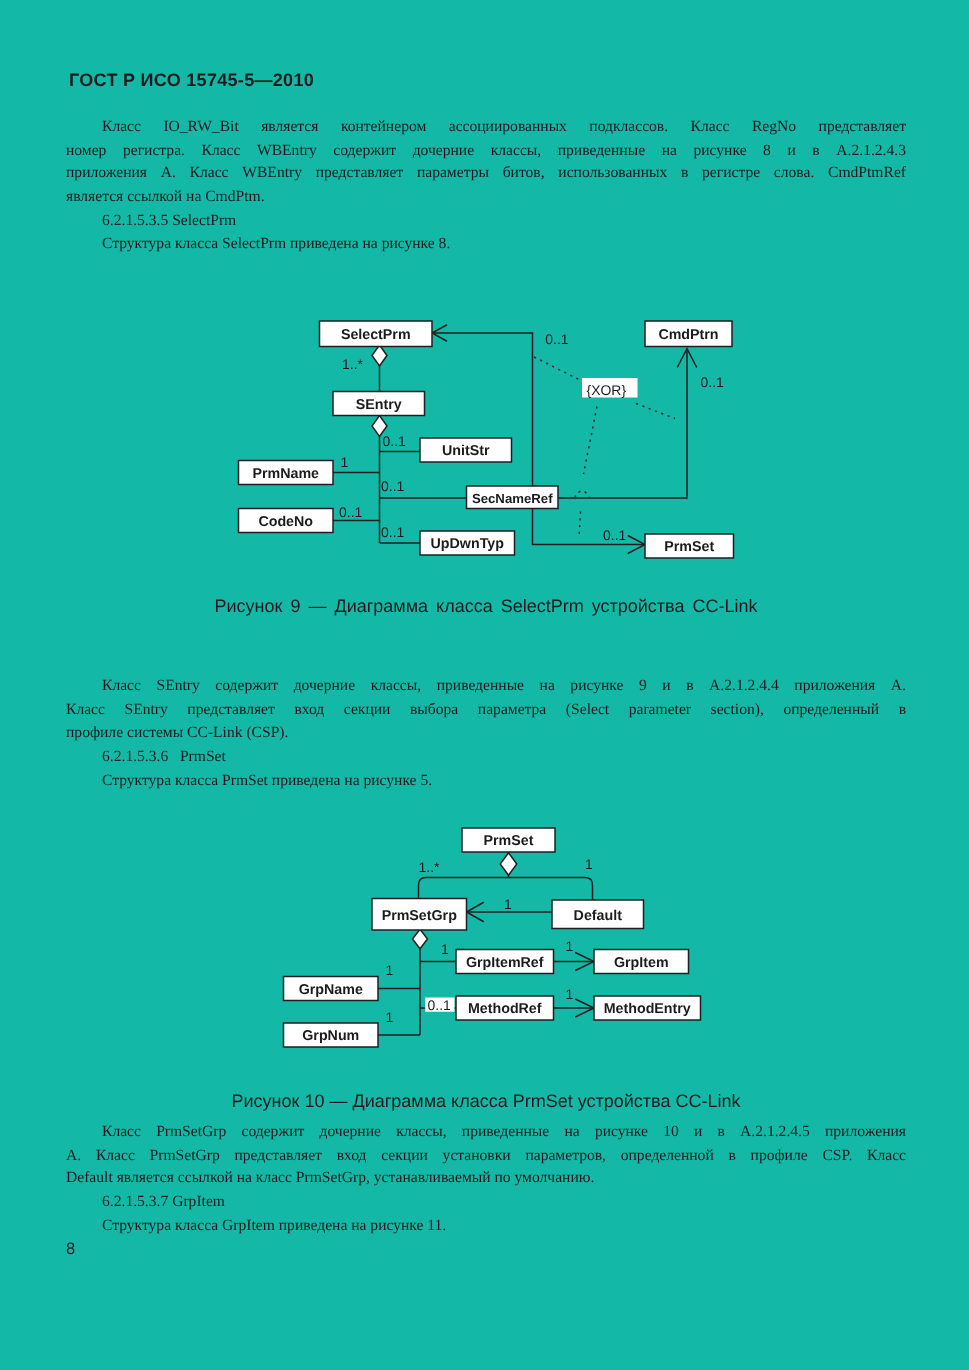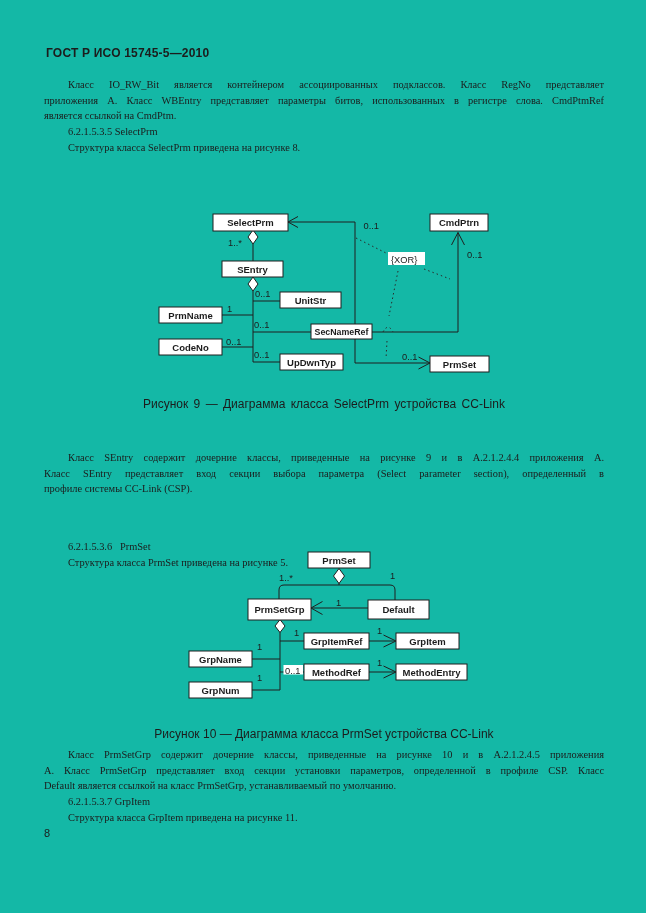--- a/index.html
+++ b/index.html
@@ -16,21 +16,21 @@
     font-size:12px;font-weight:bold;letter-spacing:.2px;
     white-space:nowrap;
   }
   .body-text{
     position:absolute;left:44px;width:560px;
     font-size:10.4px;line-height:15.65px;color:#1c1c1c;
   }
   .line{height:15.65px;overflow:hidden;font-family:Liberation Serif, serif;}
   .just{text-align:justify;text-align-last:justify;}
   .ind{text-indent:24px;}
-  .pre{white-space:pre-wrap;margin-top:42px;}
+  .pre{white-space:pre-wrap;}
   .caption{
     position:absolute;left:44px;width:560px;
     font-size:12px;text-align:center;color:#1c1c1c;
   }
   .caption.wide{word-spacing:2px;}
   .page-number{
     position:absolute;left:44px;top:827px;
     font-size:11px;color:#1c1c1c;
   }
   svg{position:absolute;overflow:visible;}
@@ -45,20 +45,21 @@
 </style>
 </head>
 <body>
 
 <div class="page">
 
   <div class="doc-header">ГОСТ Р ИСО 15745-5—2010</div>
 
   <div class="body-text" style="top:77px;">
     <div class="line just ind">Класс IO_RW_Bit является контейнером ассоциированных подклассов. Класс RegNo представляет</div>
+    <div class="line just">номер регистра. Класс WBEntry содержит дочерние классы, приведенные на рисунке 8 и в А.2.1.2.4.3</div>
     <div class="line just">приложения А. Класс WBEntry представляет параметры битов, использованных в регистре слова. CmdPtmRef</div>
     <div class="line">является ссылкой на CmdPtm.</div>
     <div class="line ind">6.2.1.5.3.5 SelectPrm</div>
     <div class="line ind">Структура класса SelectPrm приведена на рисунке 8.</div>
   </div>
 
   <svg style="left:150px;top:205px;" width="350" height="175" viewBox="150 205 350 175">
     <g>
       <path class="ln" d="M288,222 H355 V363 H430"></path>
       <path class="ln" d="M298,216.5 L288,222 L298,227.5"></path>

